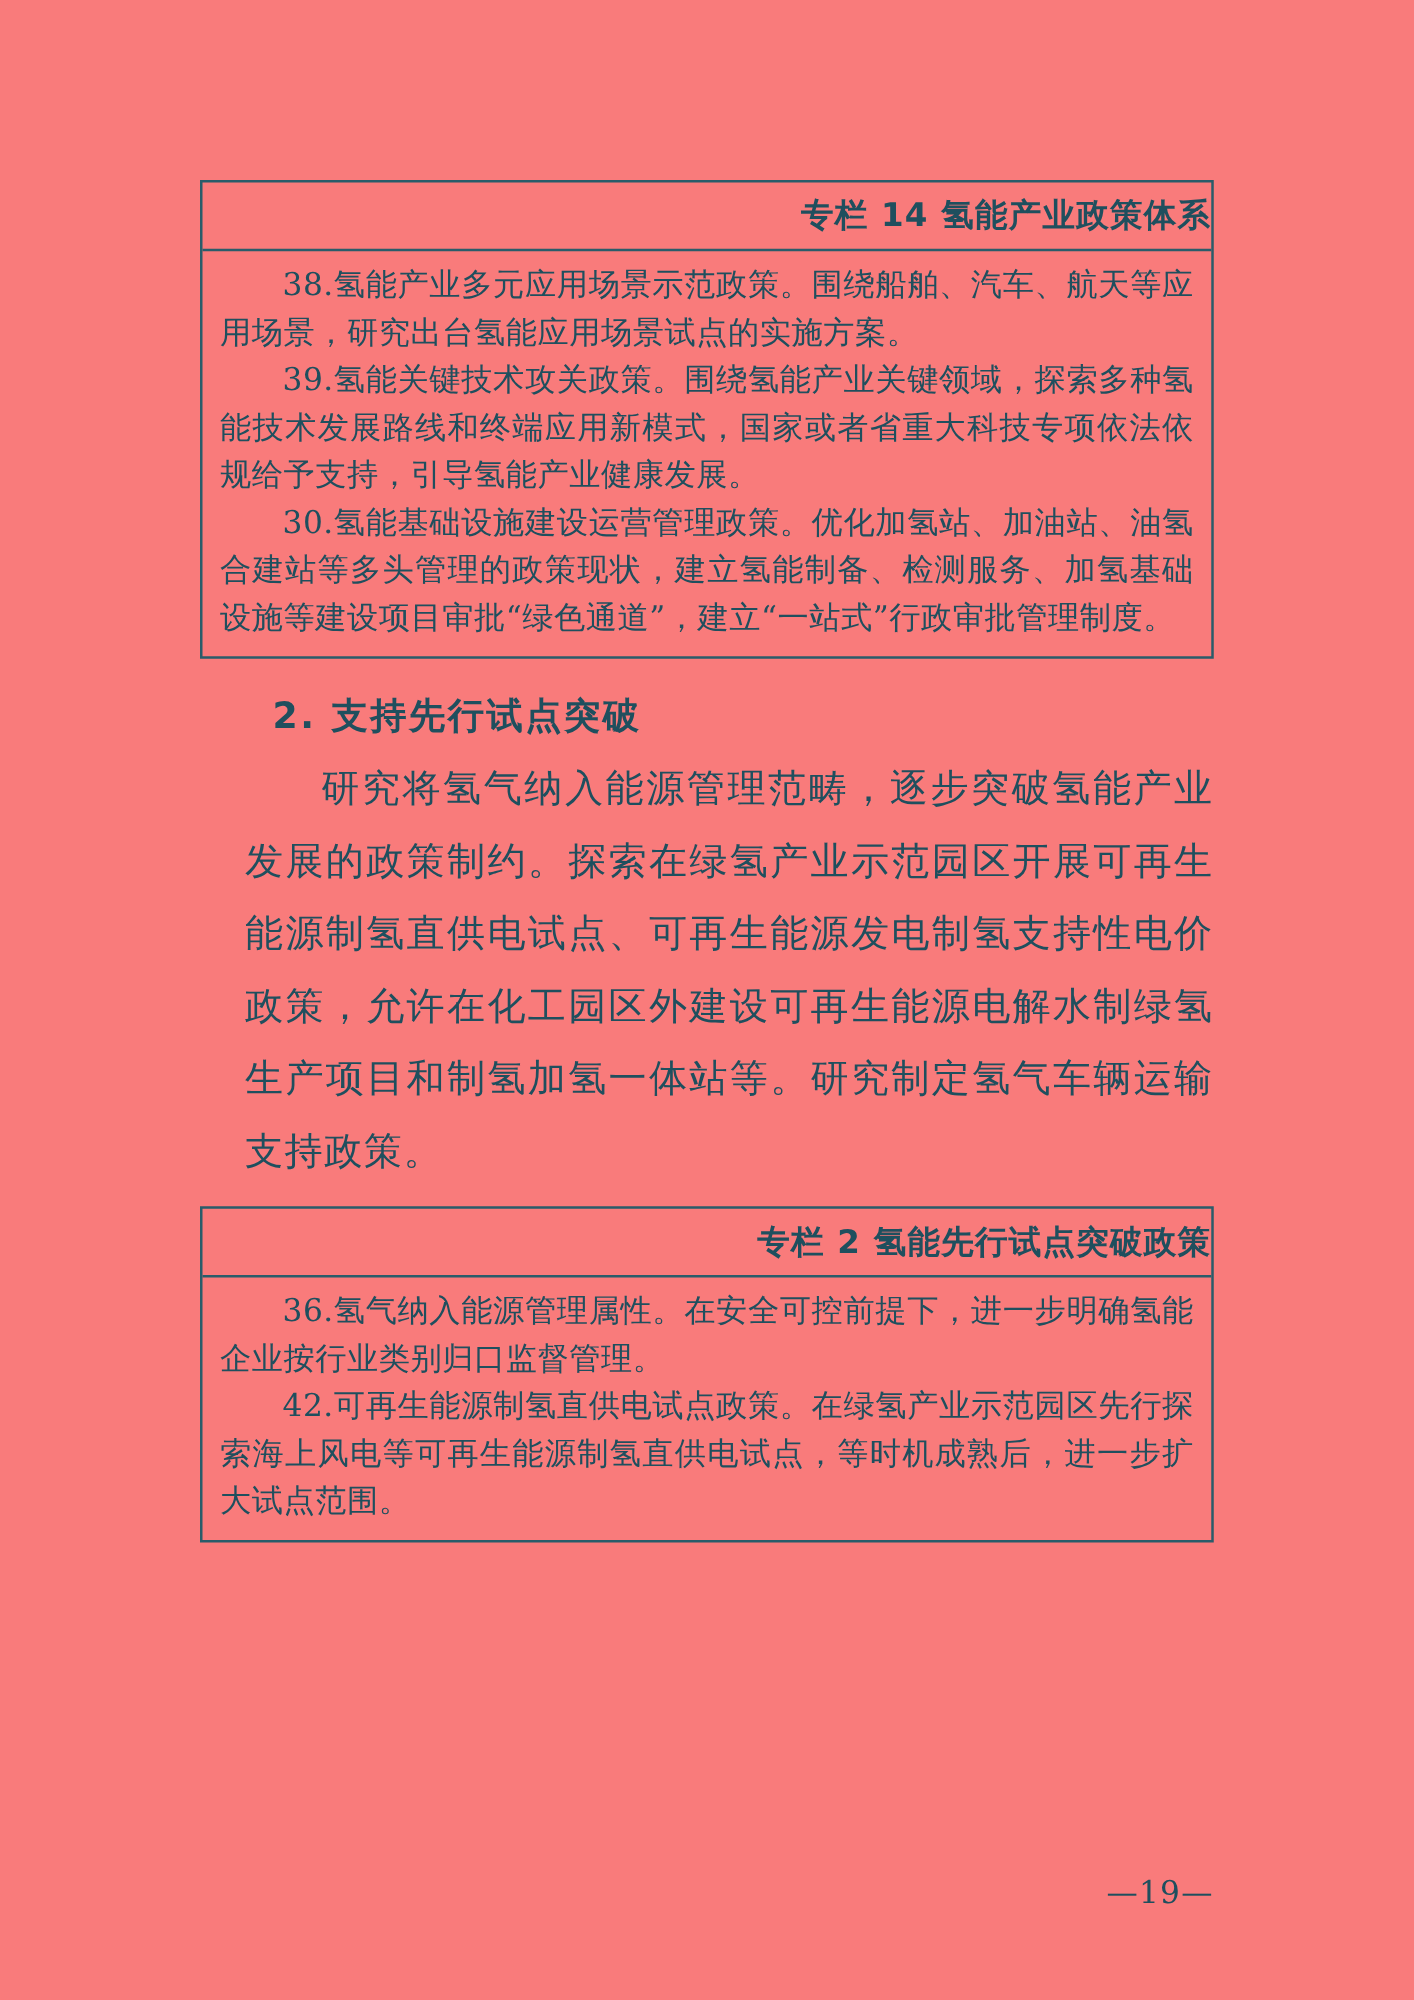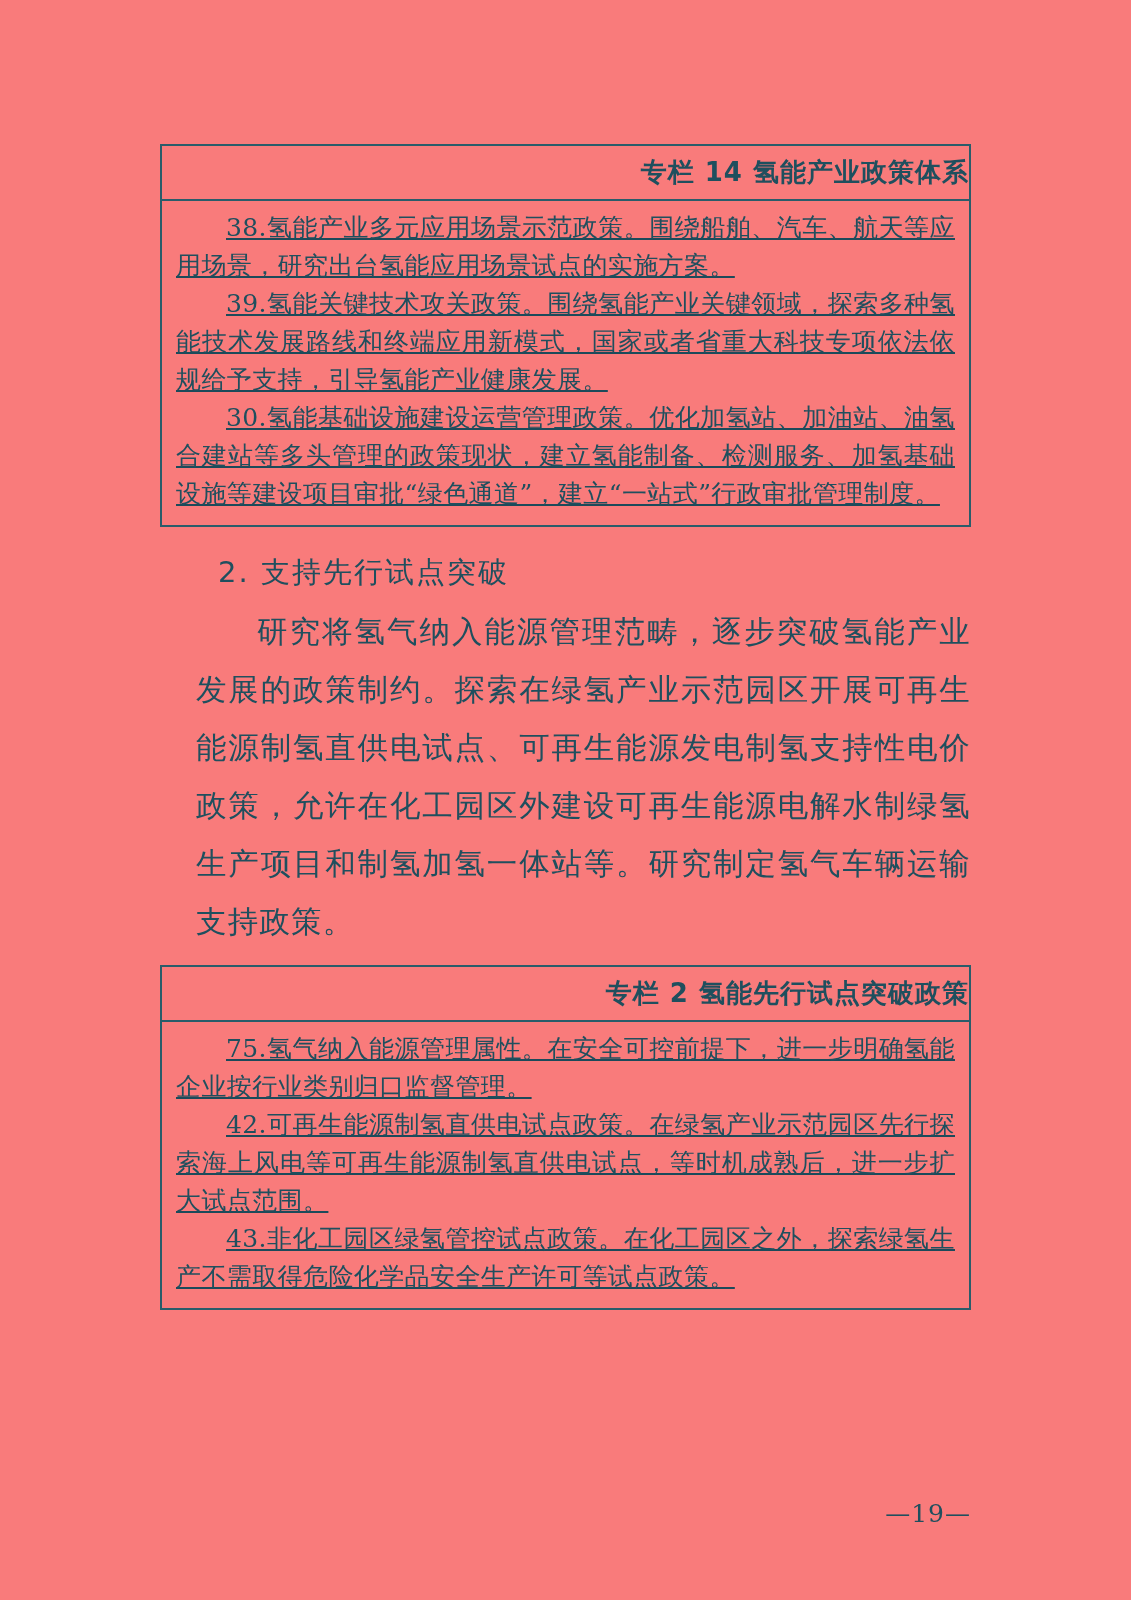--- a/index.html
+++ b/index.html
@@ -46,35 +46,34 @@
     font-weight: bold;
     font-size: 26px;
     letter-spacing: 1px;
     padding: 9px 0 9px 0;
     border-bottom: 2px solid #2a5c6a;
     color: #1f4f5e;
     font-family: "DejaVu Sans", sans-serif;
   }
   .box-body {
     padding: 8px 14px 12px 14px;
-    text-decoration: underline;
   }
   .box-par {
     font-size: 25px;
     line-height: 38px;
     letter-spacing: 0.4px;
     text-align: justify;
     text-justify: inter-ideograph;
     margin: 0;
     text-indent: 2em;
     color: #1f4f5e;
   }
   .section-head {
     font-size: 29px;
-    font-weight: normal;
+    font-weight: bold;
     letter-spacing: 2px;
     margin: 26px 0 10px 0;
     text-indent: 2em;
     color: #1f4f5e;
     font-family: "DejaVu Sans", sans-serif;
   }
   .page-number {
     position: absolute;
     right: 160px;
     bottom: 72px;
@@ -98,20 +97,19 @@
     </div>
   </div>
 
   <div class="section-head">2. 支持先行试点突破</div>
 
   <p class="body-par indent">研究将氢气纳入能源管理范畴，逐步突破氢能产业发展的政策制约。探索在绿氢产业示范园区开展可再生能源制氢直供电试点、可再生能源发电制氢支持性电价政策，允许在化工园区外建设可再生能源电解水制绿氢生产项目和制氢加氢一体站等。研究制定氢气车辆运输支持政策。</p>
 
   <div class="box">
     <div class="box-title">专栏 2  氢能先行试点突破政策</div>
     <div class="box-body">
-      <p class="box-par">75.氢气纳入能源管理属性。在安全可控前提下，进一步明确氢能企业按行业类别归口监督管理。</p>
+      <p class="box-par">36.氢气纳入能源管理属性。在安全可控前提下，进一步明确氢能企业按行业类别归口监督管理。</p>
       <p class="box-par">42.可再生能源制氢直供电试点政策。在绿氢产业示范园区先行探索海上风电等可再生能源制氢直供电试点，等时机成熟后，进一步扩大试点范围。</p>
-      <p class="box-par">43.非化工园区绿氢管控试点政策。在化工园区之外，探索绿氢生产不需取得危险化学品安全生产许可等试点政策。</p>
     </div>
   </div>
 
   <div class="page-number">—19—</div>
 </div>
 
 </body></html>

